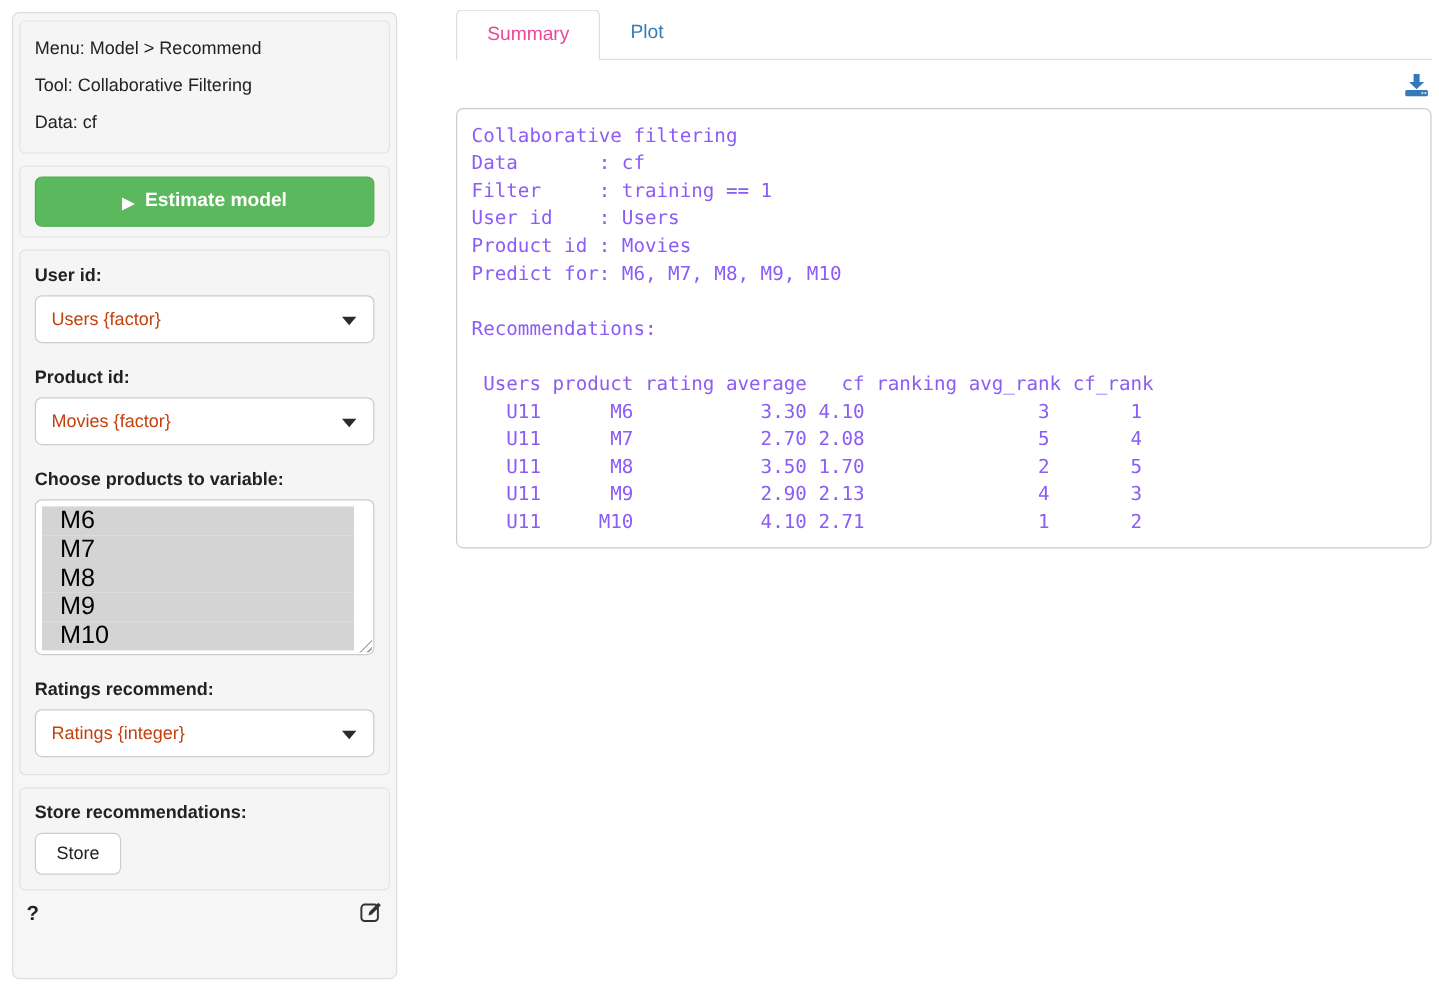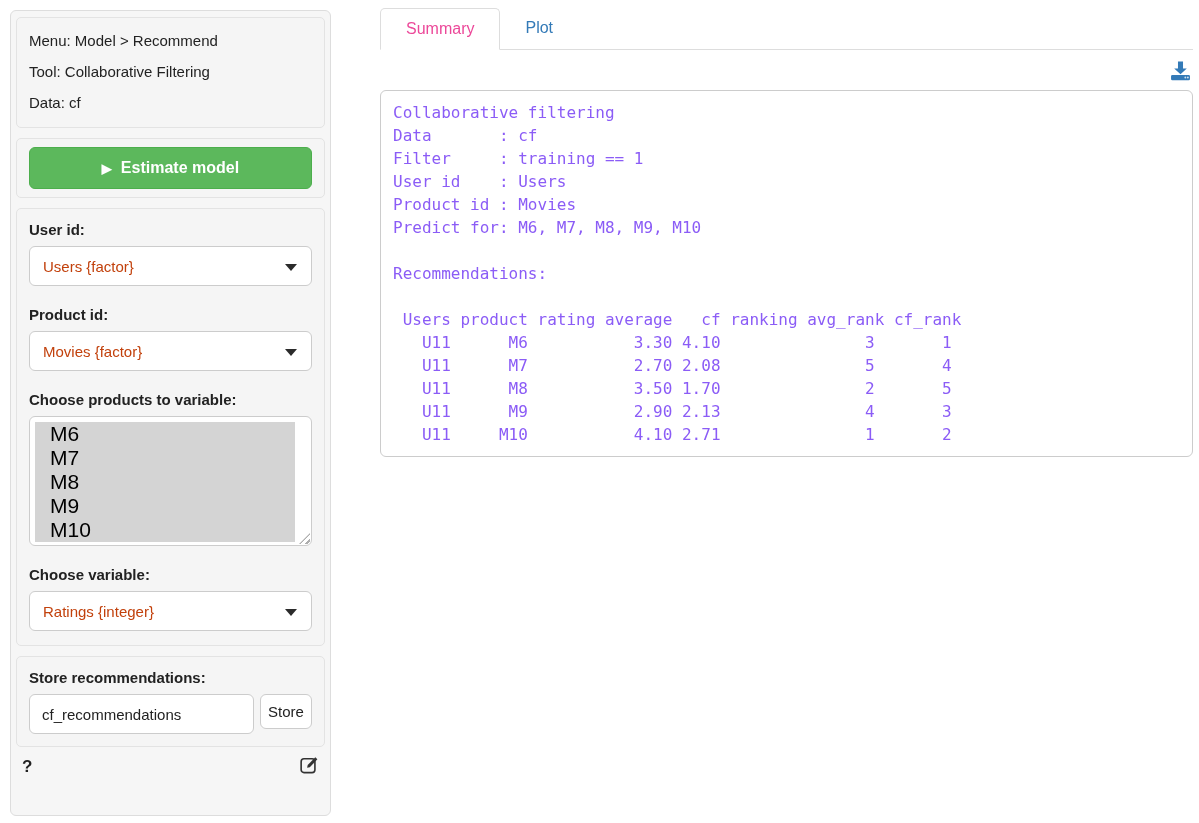--- a/index.html
+++ b/index.html
@@ -95,31 +95,30 @@
     <p class="ctl-label">Choose products to variable:</p>
     <div class="listbox">
       <div class="option selected">M6</div>
       <div class="option selected">M7</div>
       <div class="option selected">M8</div>
       <div class="option selected">M9</div>
       <div class="option selected">M10</div>
       <div class="resize-handle"></div>
     </div>
 
-    <p class="ctl-label">Choose variable:</p>
+    <p class="ctl-label">Ratings recommend:</p>
     <div class="select">
       <span>Ratings {integer}</span>
       <span class="caret"></span>
     </div>
   </div>
 
   <div class="panel store-panel">
     <p class="ctl-label">Store recommendations:</p>
     <div class="store-row">
-      <input class="store-input" type="text" value="cf_recommendations" style="">
       <button class="store-btn">Store</button>
     </div>
   </div>
 
   <div class="sidebar-footer">
     <a class="help-link">?</a>
     <span class="edit-icon">
       <svg width="19" height="19" viewBox="0 0 20 20">
         <rect x="1.2" y="4" width="14.5" height="14.5" rx="3" fill="none" stroke="#333" stroke-width="1.7"></rect>
         <path d="M7.5 13.5l2.8-.7 8-8.2-2.2-2.2-8 8.2-.6 2.9z" fill="#333"></path>

